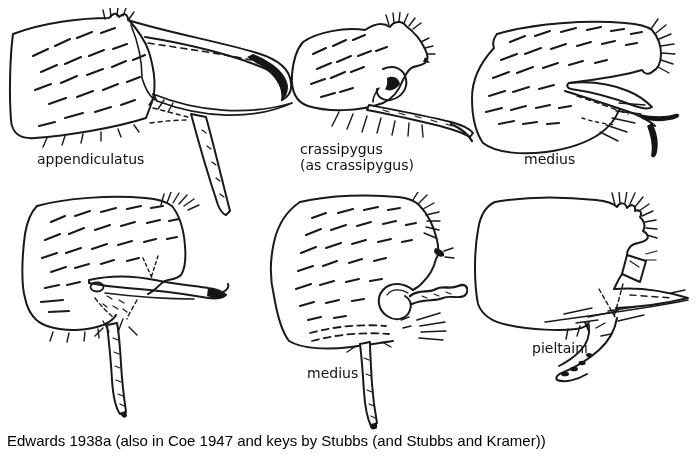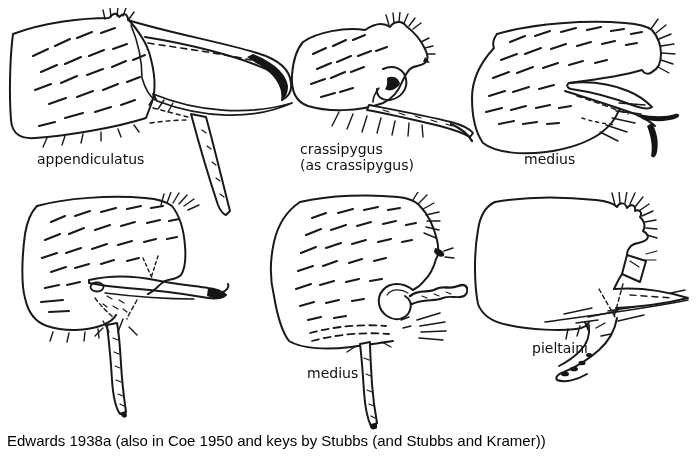--- a/index.html
+++ b/index.html
@@ -151,14 +151,14 @@
     <div>(as crassipygus)</div>
   </div>
 
   <div class="sp-label" style="left:524px;top:151px">medius</div>
 
 
   <div class="sp-label" style="left:307px;top:365px">medius</div>
 
   <div class="sp-label" style="left:532px;top:340px">pieltaini</div>
 
-  <div id="caption">Edwards 1938a (also in Coe 1950 and keys by Stubbs (and Stubbs and Kramer))</div>
+  <div id="caption">Edwards 1938a (also in Coe 1947 and keys by Stubbs (and Stubbs and Kramer))</div>
 </div>
 
 </body></html>

